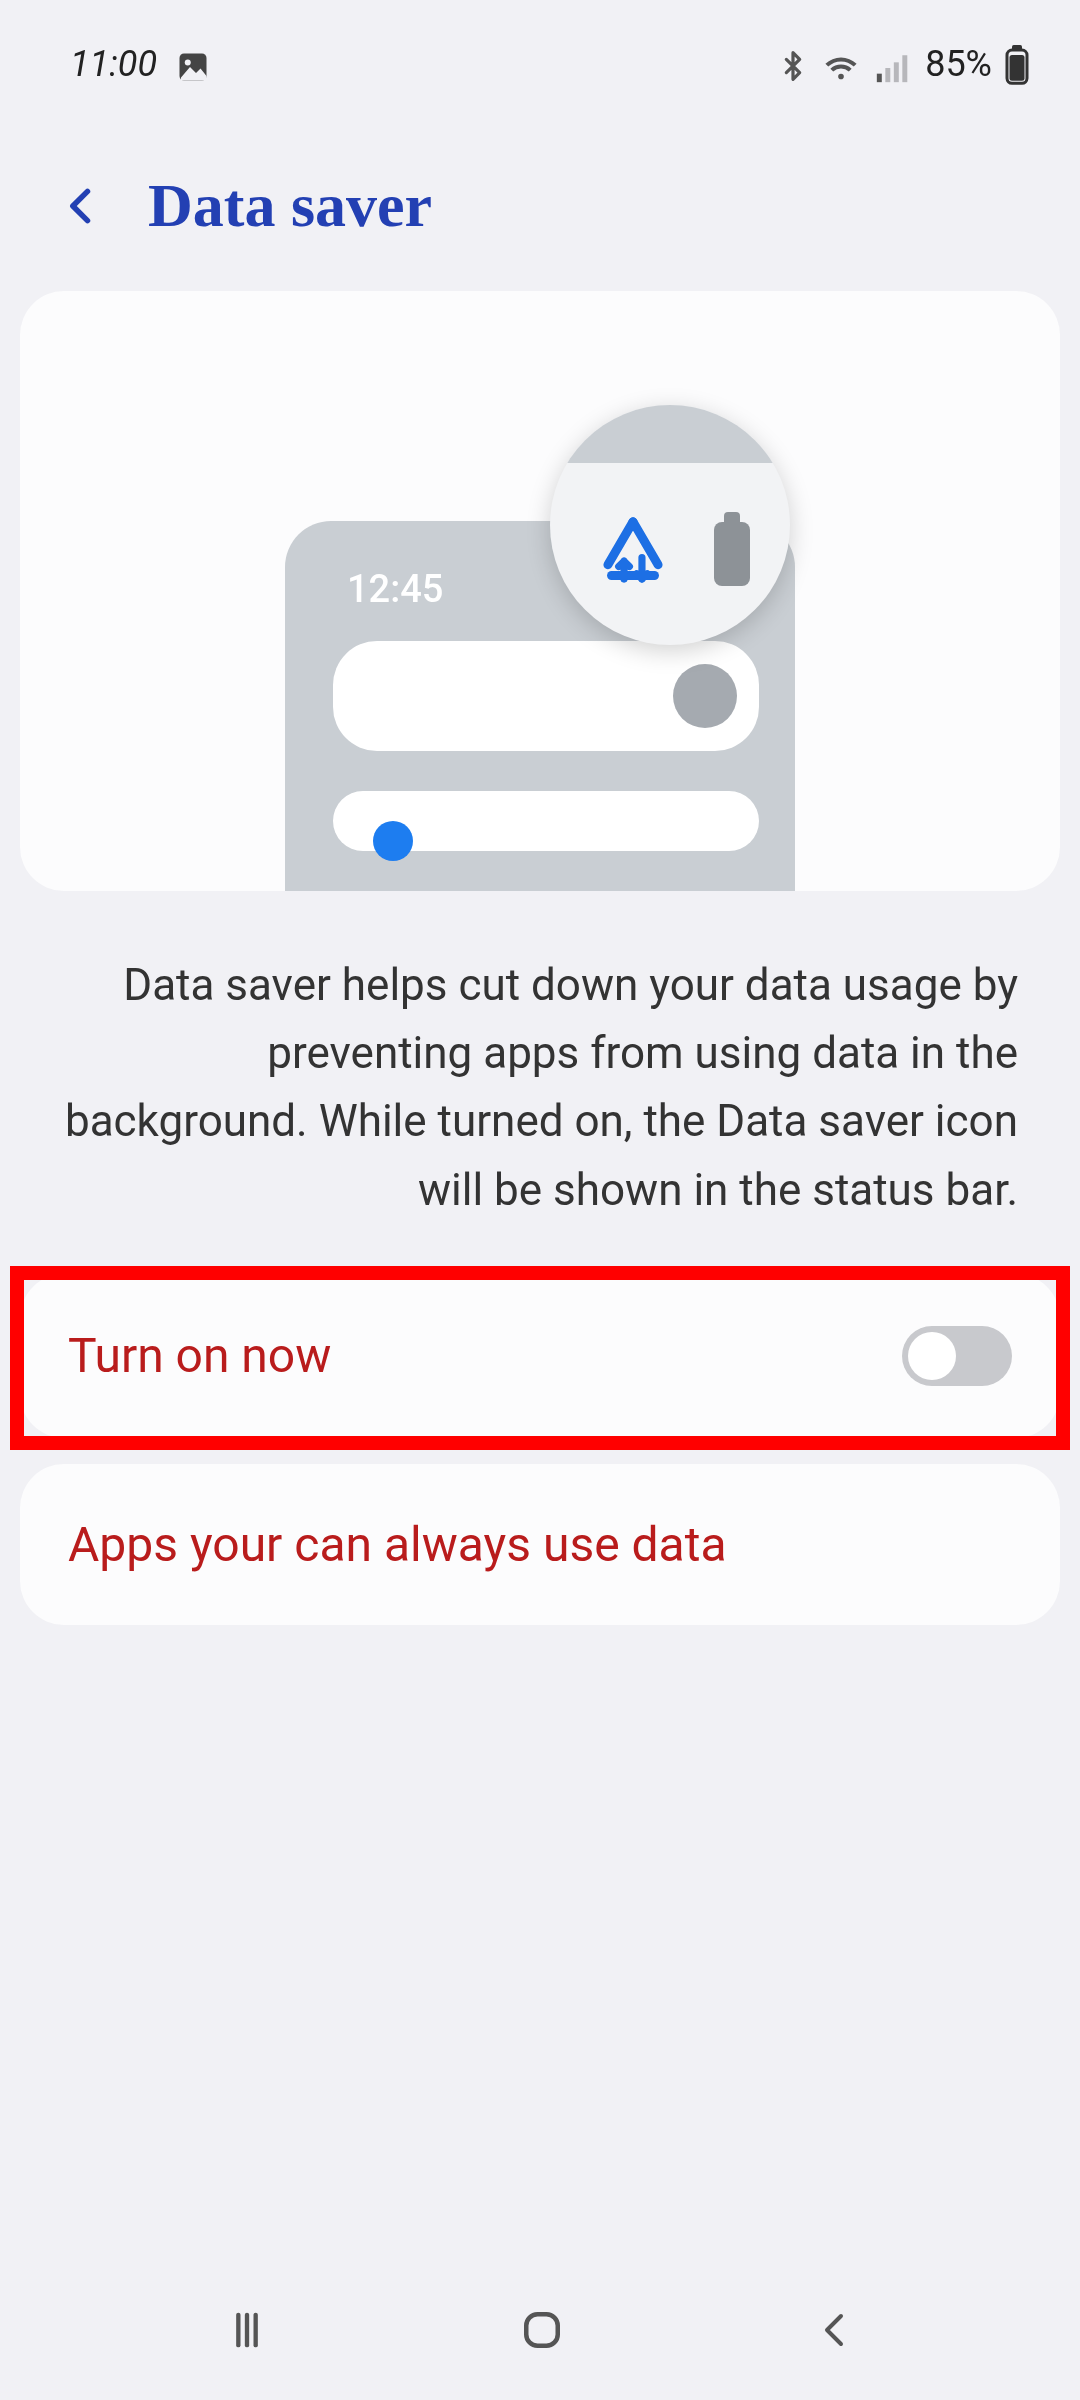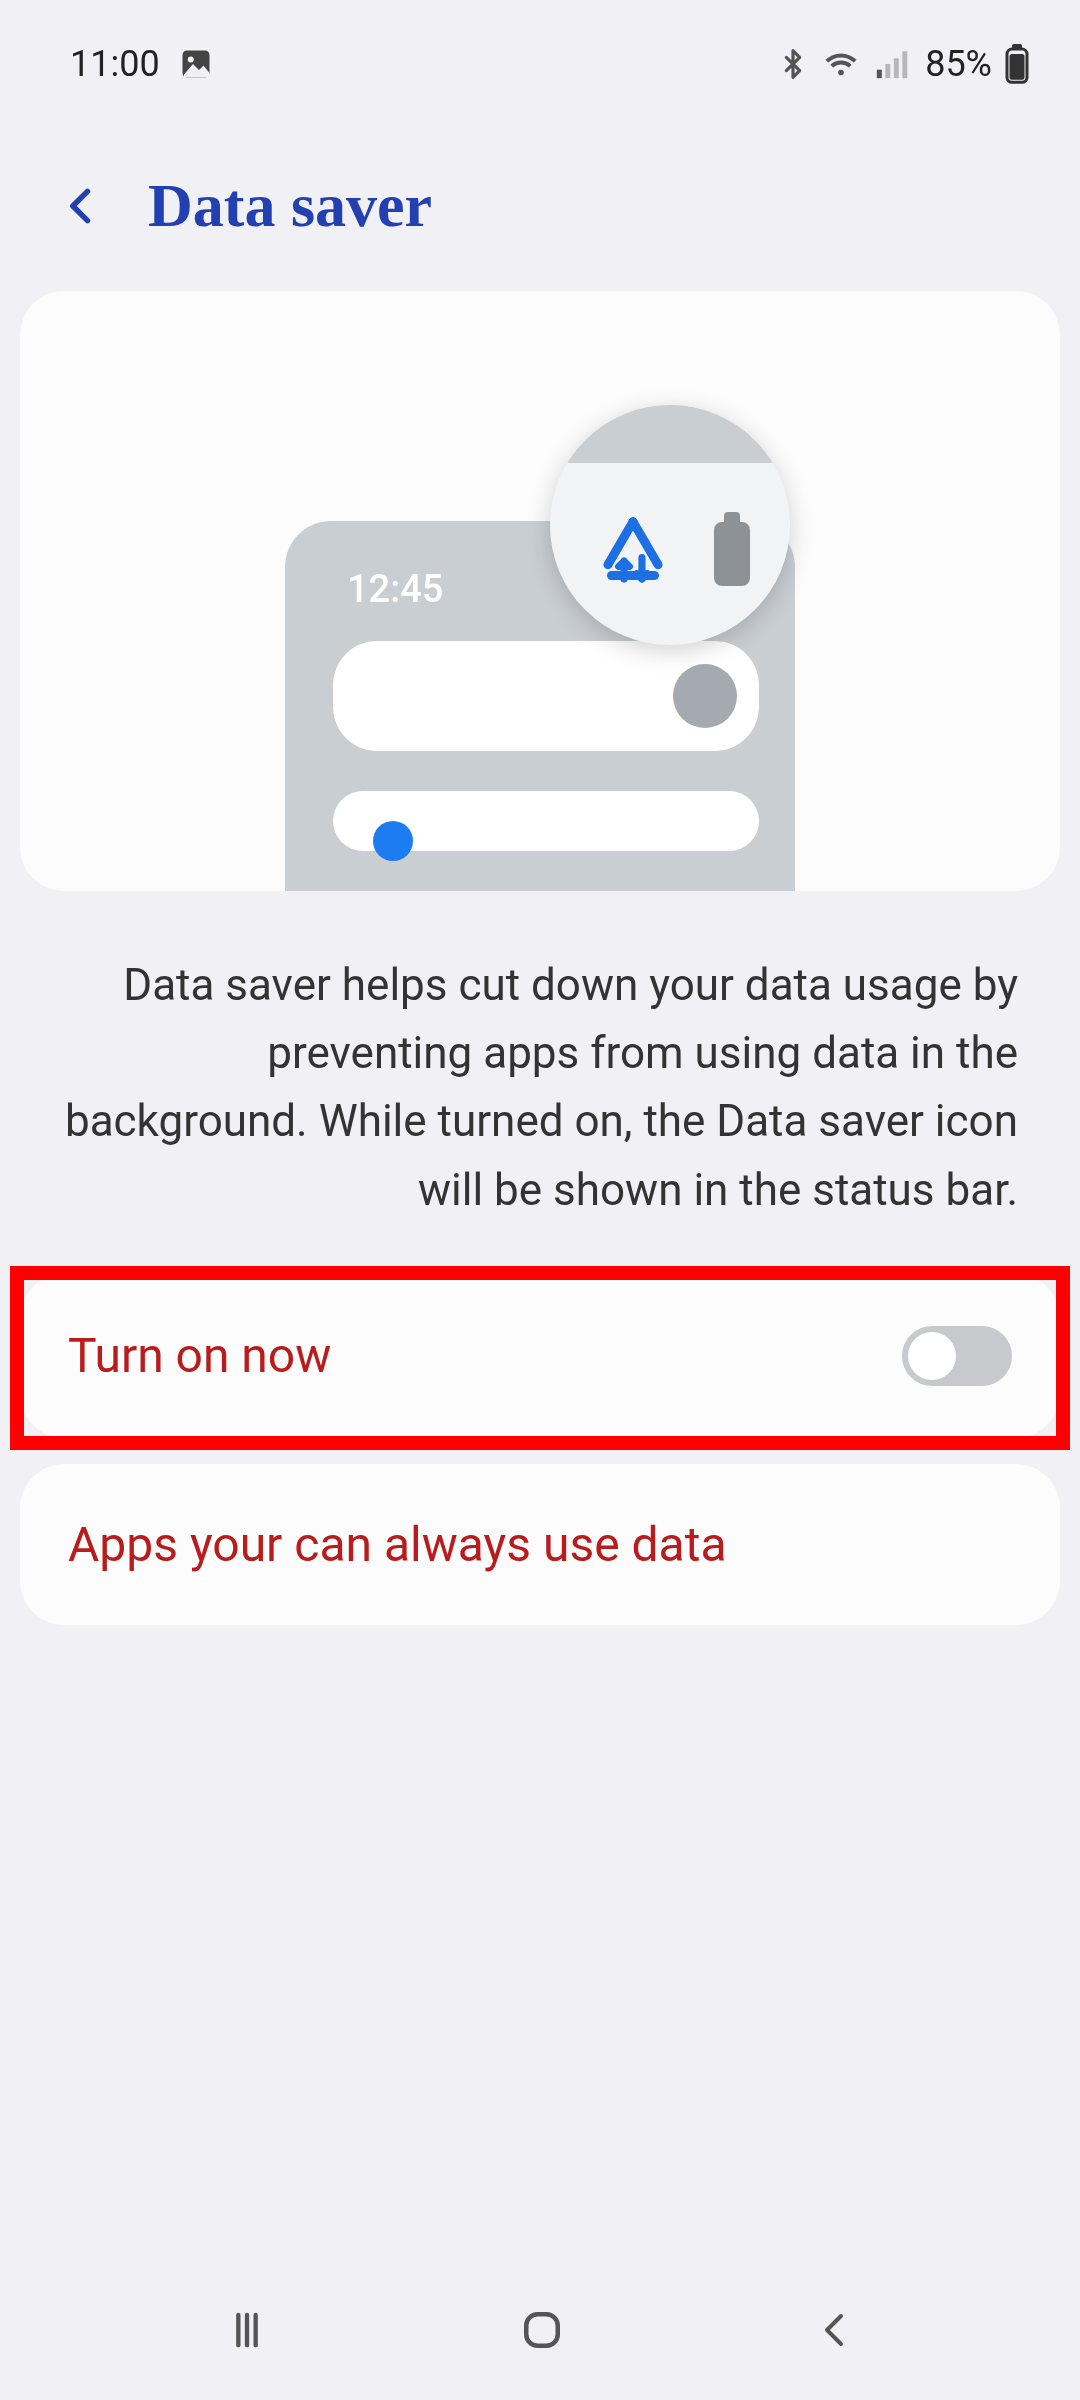--- a/index.html
+++ b/index.html
@@ -13,23 +13,23 @@
   }
 
   
   .status-bar {
     display: flex;
     justify-content: space-between;
     align-items: center;
     padding: 28px 50px 0 70px;
     height: 100px;
   }
-  .status-left { display: flex; align-items: center; gap: 18px; }
+  .status-left { display: flex; align-items: flex-end; gap: 18px; font-style: italic; }
   .status-time { font-size: 36px; font-weight: 400; color: #222; }
-  .status-right { display: flex; align-items: center; gap: 12px; }
+  .status-right { display: flex; align-items: flex-end; gap: 12px; }
   .status-pct { font-size: 36px; color: #222; margin-left: 4px; }
   .icon-box { display: inline-flex; align-items: center; justify-content: center; }
 
   
   .header {
     display: flex;
     gap: 44px;
     padding: 70px 60px 50px 60px;
     font-family: Liberation Serif, serif;
   }

